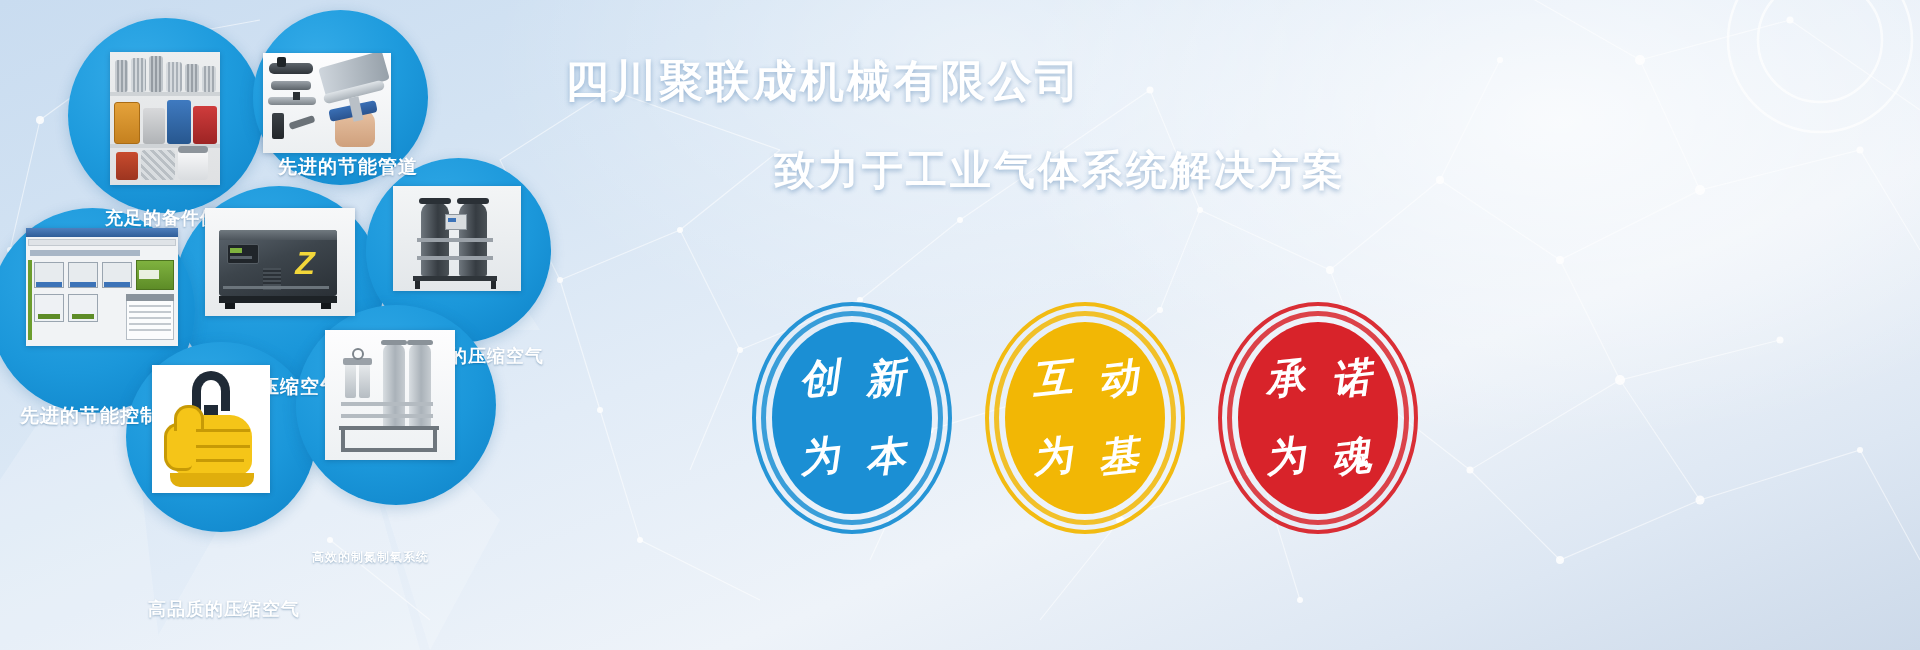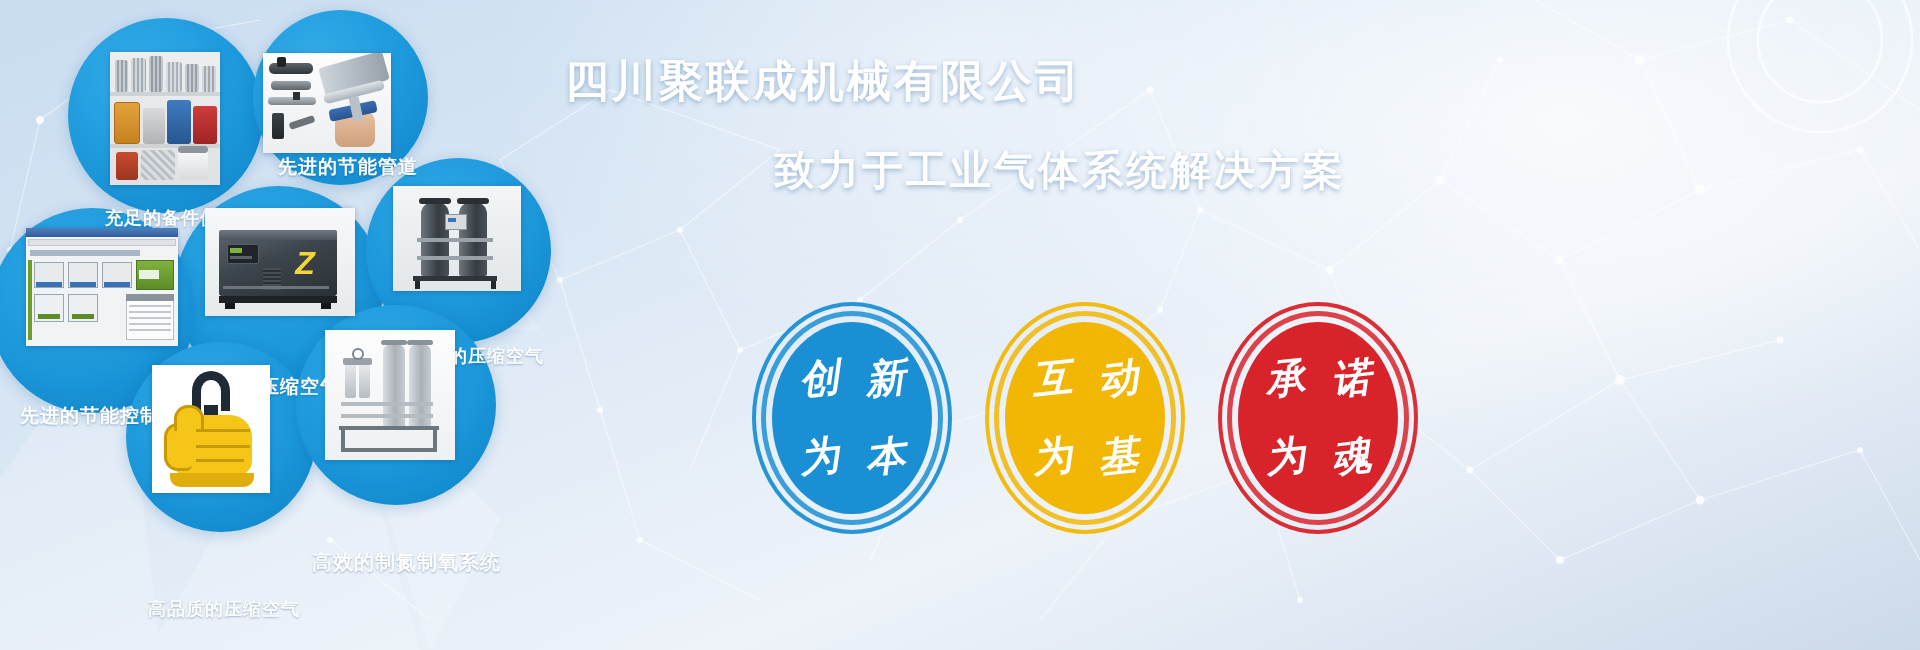--- a/index.html
+++ b/index.html
@@ -316,21 +316,21 @@
       <div style="position:absolute;left:27px;top:18px;width:12px;height:12px;background:#fbfcfd;border:2px solid #7d858c;border-radius:50%;"></div>
 
       <div style="position:absolute;left:16px;top:72px;width:92px;height:4px;background:#b4bbc1;"></div>
       <div style="position:absolute;left:16px;top:84px;width:92px;height:4px;background:#b4bbc1;"></div>
 
       <div style="position:absolute;left:14px;top:96px;width:100px;height:4px;background:#6e767d;"></div>
       <div style="position:absolute;left:16px;top:100px;width:4px;height:22px;background:#6e767d;"></div>
       <div style="position:absolute;left:108px;top:100px;width:4px;height:22px;background:#6e767d;"></div>
       <div style="position:absolute;left:16px;top:118px;width:96px;height:4px;background:#6e767d;"></div>
     </div>
-    <div class="cap" style="left:312px; top:549px; font-size:20px;">高效的制氮制氧系统</div>
+    <div class="cap" style="left:312px; top:549px; font-size:12px;">高效的制氮制氧系统</div>
 
     <div class="photo ph6">
       <div style="position:absolute;inset:0;background:#ffffff;"></div>
 
       <div style="position:absolute;left:40px;top:6px;width:38px;height:40px;border:9px solid #1f2a36;border-radius:50% 50% 0 0;border-bottom:none;"></div>
       <div style="position:absolute;left:52px;top:40px;width:14px;height:34px;background:#1f2a36;"></div>
 
       <div style="position:absolute;left:20px;top:50px;width:80px;height:60px;background:#f5c518;border-radius:16px 22px 14px 14px;"></div>
       <div style="position:absolute;left:12px;top:58px;width:28px;height:48px;background:#f5c518;border-radius:14px 6px 6px 14px;border:3px solid #c79a06;border-right:none;"></div>
       <div style="position:absolute;left:22px;top:40px;width:30px;height:26px;background:#f5c518;border-radius:14px 14px 0 0;border:3px solid #c79a06;border-bottom:none;"></div>

